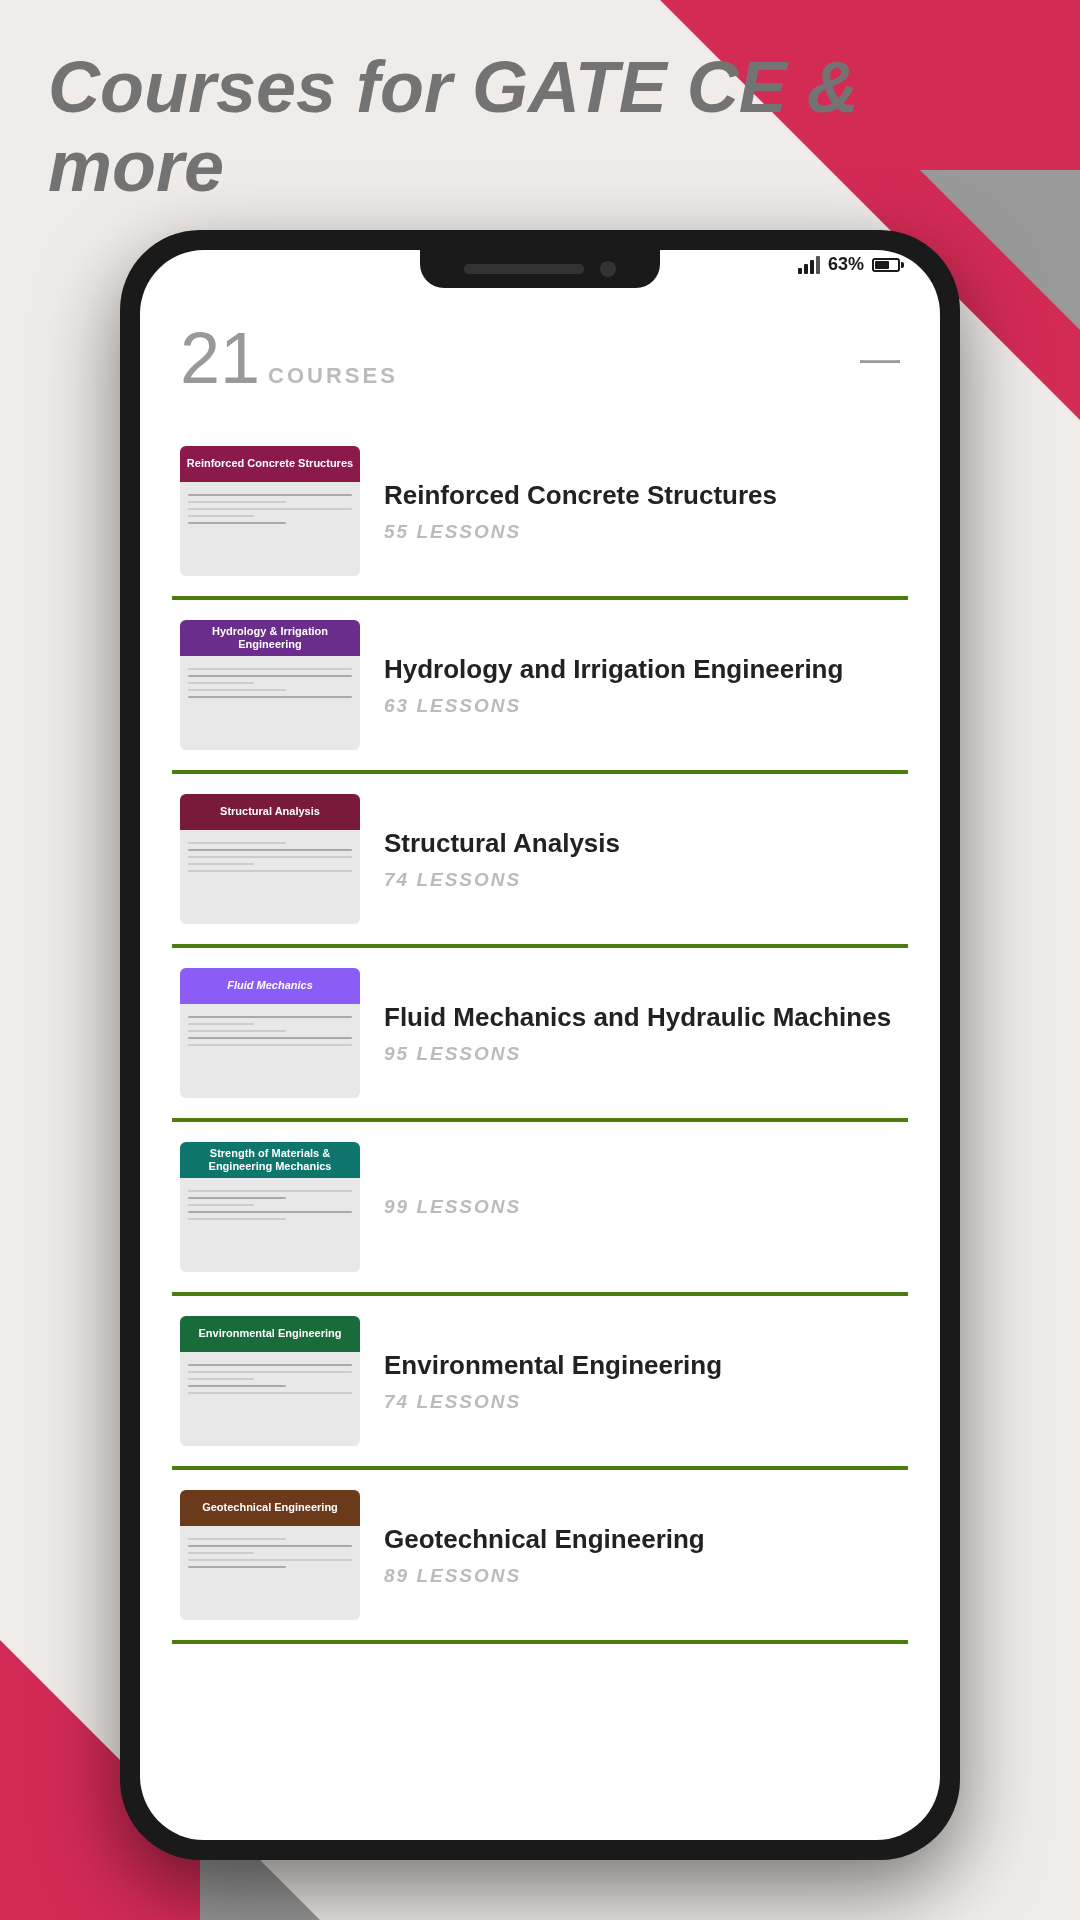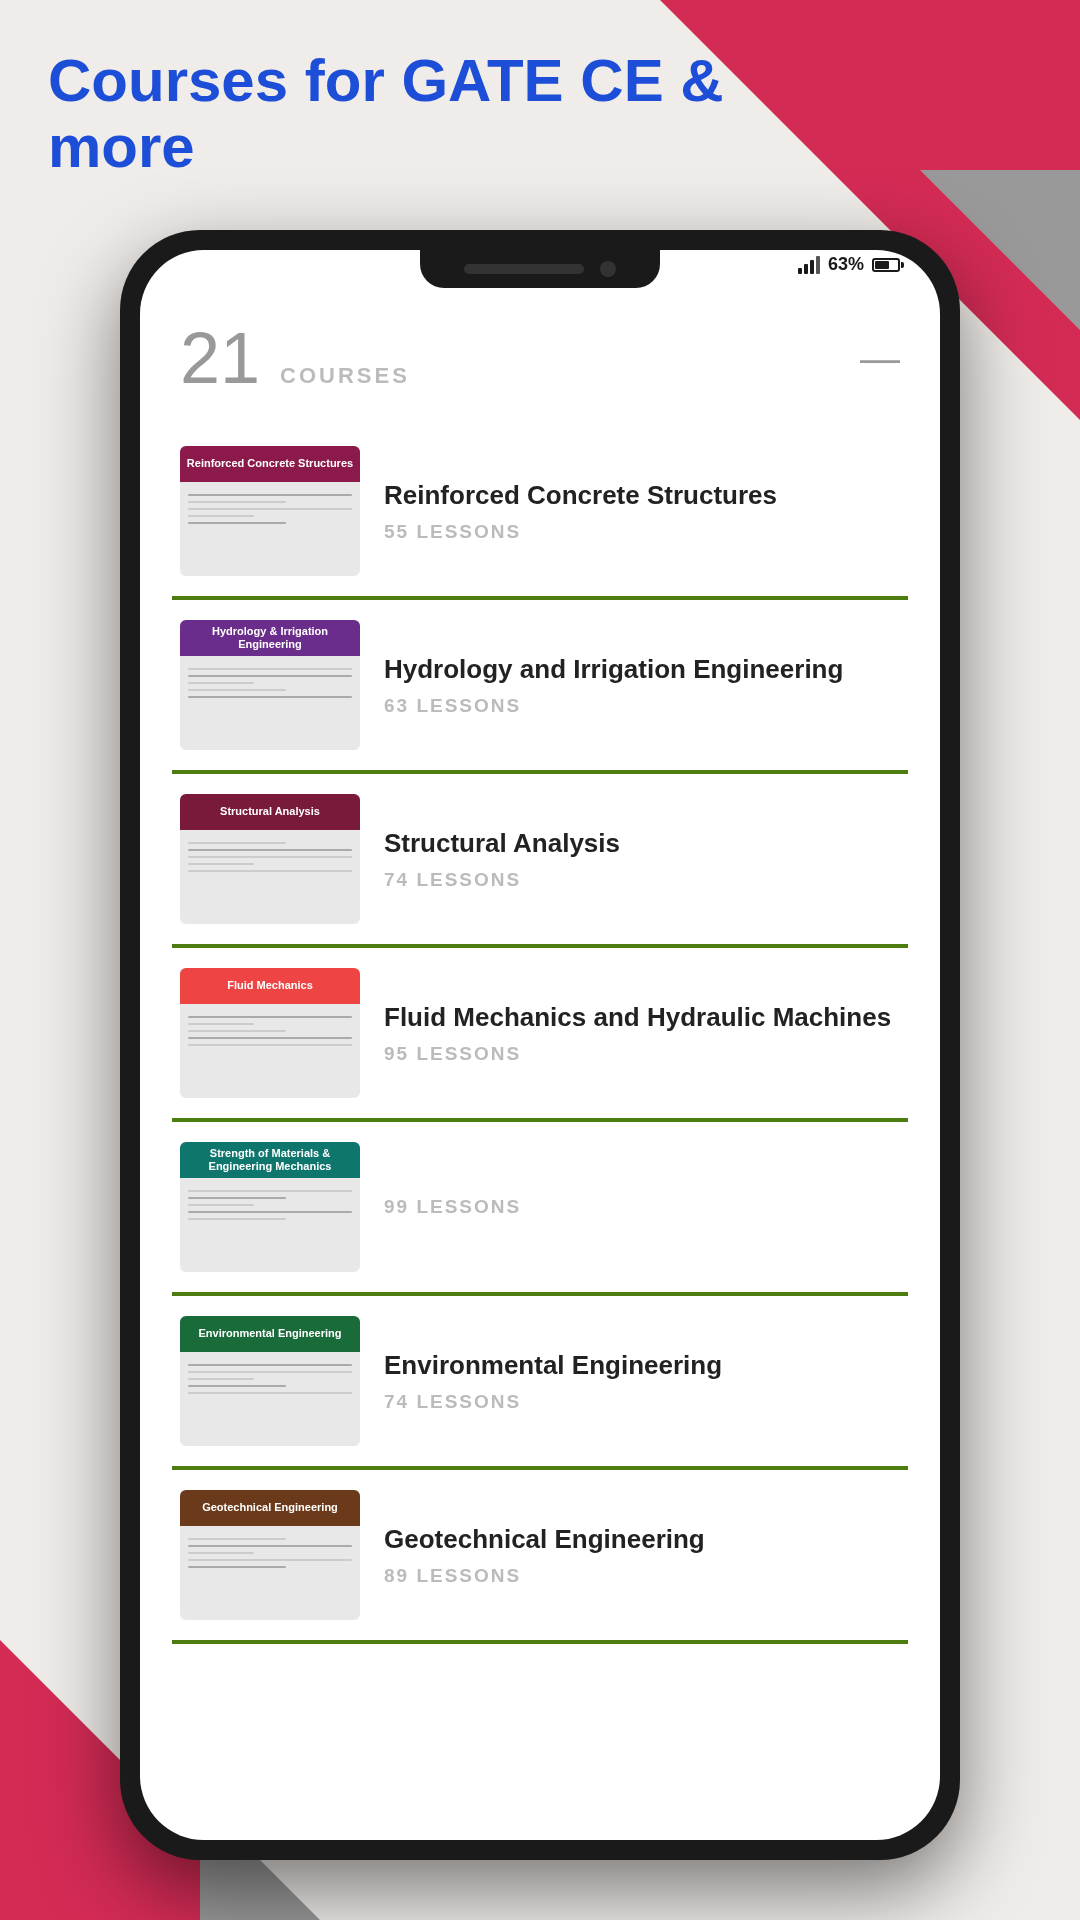--- a/index.html
+++ b/index.html
@@ -64,24 +64,25 @@
 
     
     .headline {
       position: absolute;
       top: 48px;
       left: 48px;
       z-index: 2;
     }
 
     .headline h1 {
-      font-size: 60px;
+      font-size: 72px;
       font-weight: 900;
-      color: #1d4ed8;
+      color: #737373;
       line-height: 1.1;
+      font-style: italic;
     }
 
     
     .phone-container {
       position: absolute;
       top: 230px;
       left: 120px;
       width: 840px;
       height: 1630px;
       z-index: 3;
@@ -211,21 +212,21 @@
       display: flex;
       align-items: center;
       justify-content: space-between;
       margin-bottom: 32px;
       padding: 0 8px;
     }
 
     .courses-count {
       display: flex;
       align-items: baseline;
-      gap: 20px;
+      gap: 8px;
     }
 
     .count-number {
       font-size: 72px;
       font-weight: 300;
       color: #999;
       line-height: 1;
     }
 
     .count-label {
@@ -330,27 +331,28 @@
       color: #222;
       line-height: 1.3;
       margin-bottom: 8px;
     }
 
     .course-lessons {
       font-size: 19px;
       font-weight: 600;
       color: #bbb;
       letter-spacing: 2px;
+      font-style: italic;
     }
 
     
     .thumb-maroon { background-color: #8b1a4a; }
     .thumb-purple { background-color: #6b2d8b; }
     .thumb-darkred { background-color: #7a1a3a; }
-    .thumb-indigo { background-color: #ef4444; }
+    .thumb-indigo { background-color: #8b5cf6; font-style: italic; }
     .thumb-teal { background-color: #0f766e; }
     .thumb-green { background-color: #1a6b3a; }
     .thumb-brown { background-color: #6b3a1a; }
   </style>
 </head>
 <body>
 
 <div class="bg-triangle-red-top"></div>
 <div class="bg-triangle-gray-mid"></div>
 <div class="bg-triangle-red-bottom"></div>

